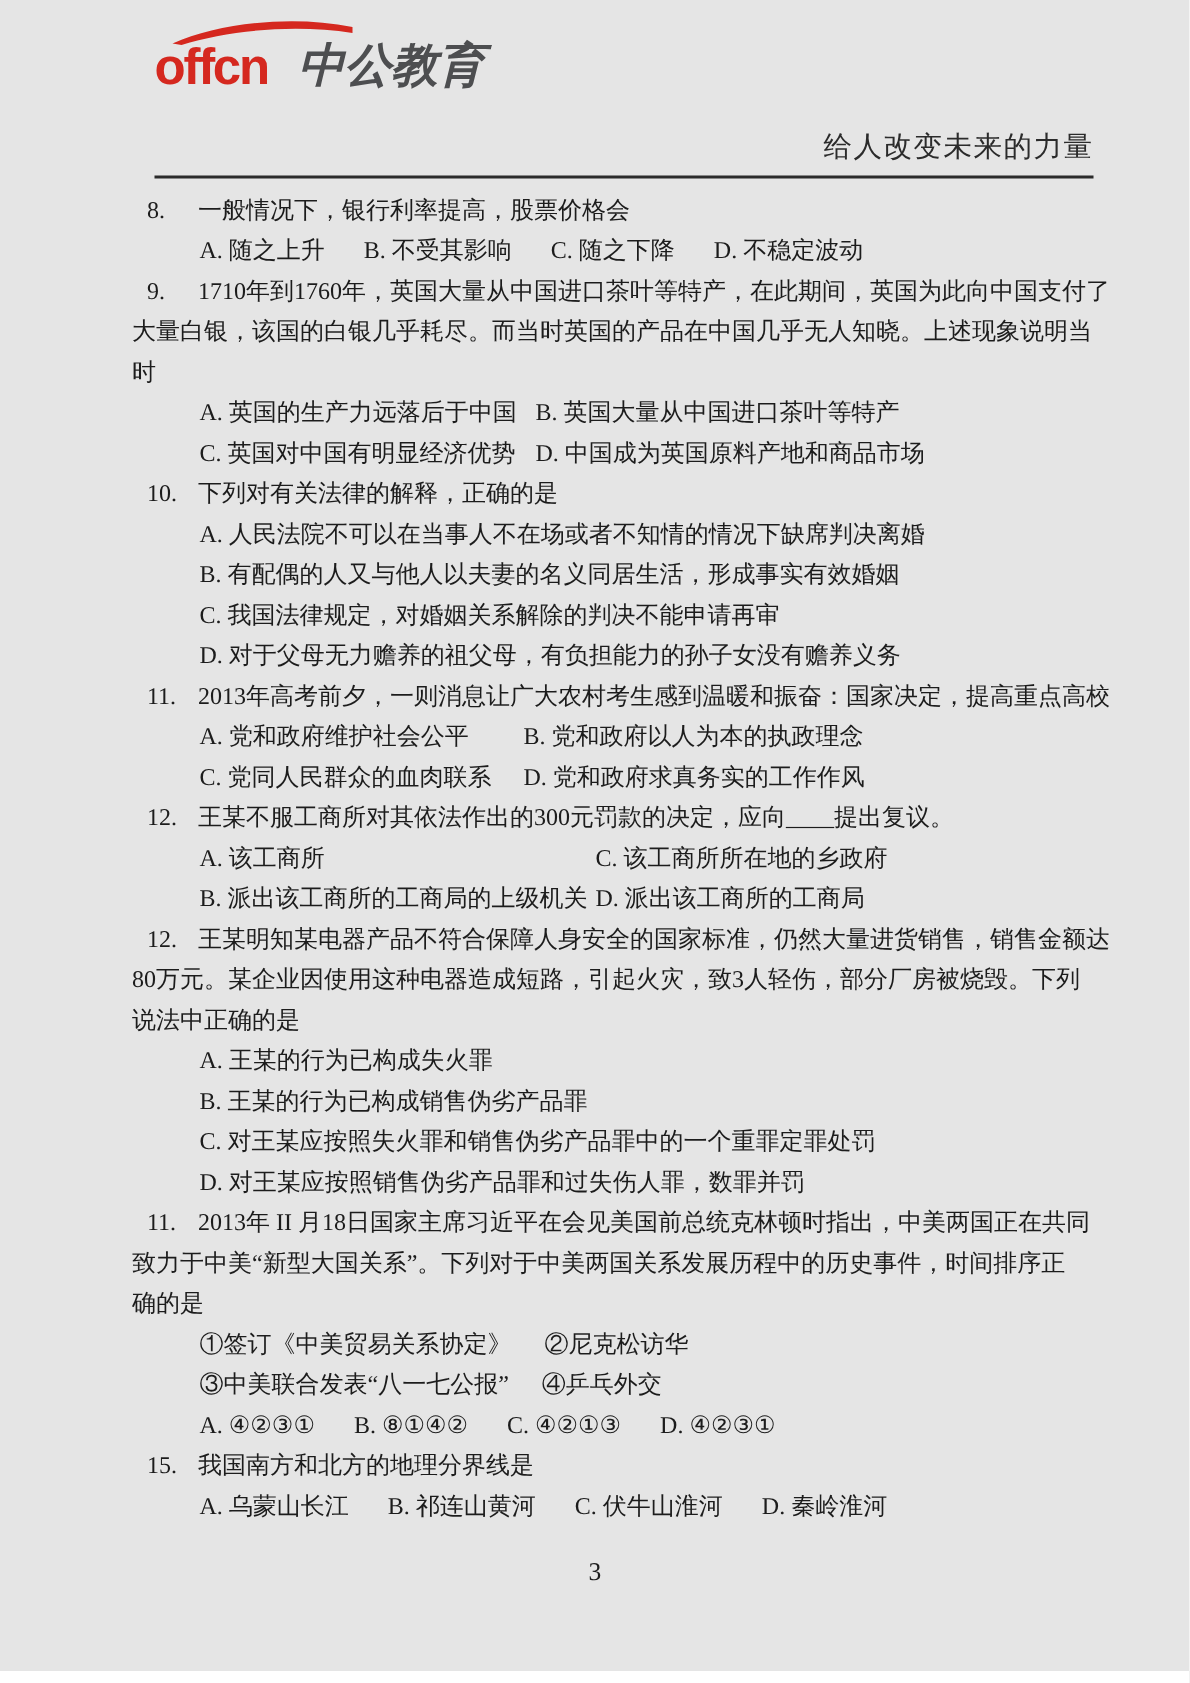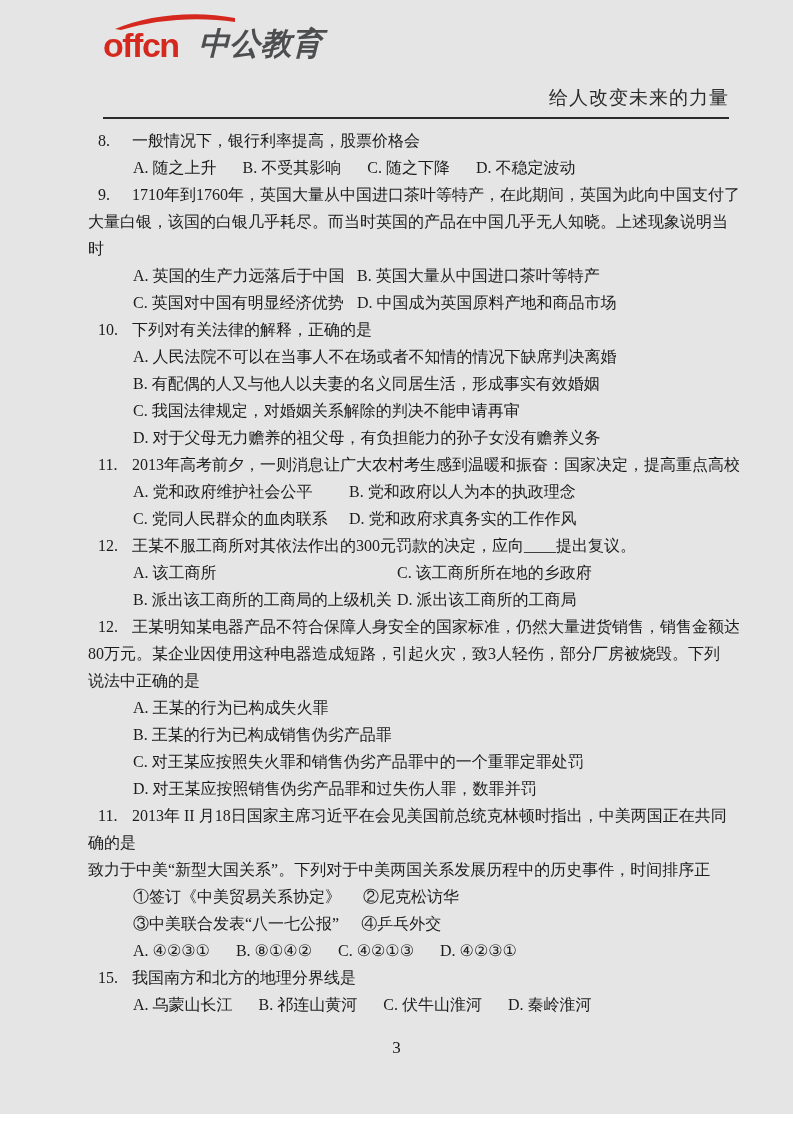--- a/index.html
+++ b/index.html
@@ -154,22 +154,22 @@
     <div class="line opts">
       <span class="cell">C. 对王某应按照失火罪和销售伪劣产品罪中的一个重罪定罪处罚</span>
     </div>
     <div class="line opts">
       <span class="cell">D. 对王某应按照销售伪劣产品罪和过失伤人罪，数罪并罚</span>
     </div>
 
     <div class="line qline">
       <span class="qnum">11.</span><span>2013年 II 月18日国家主席习近平在会见美国前总统克林顿时指出，中美两国正在共同</span>
     </div>
+    <div class="line">致力于中美“新型大国关系”。下列对于中美两国关系发展历程中的历史事件，时间排序正</div>
     <div class="line">确的是</div>
-    <div class="line">致力于中美“新型大国关系”。下列对于中美两国关系发展历程中的历史事件，时间排序正</div>
     <div class="line opts rowi">
       <span class="cell">①签订《中美贸易关系协定》</span>
       <span class="cell">②尼克松访华</span>
     </div>
     <div class="line opts rowi">
       <span class="cell">③中美联合发表“八一七公报”</span>
       <span class="cell">④乒乓外交</span>
     </div>
     <div class="line opts row4">
       <span class="cell">A. ④②③①</span>

